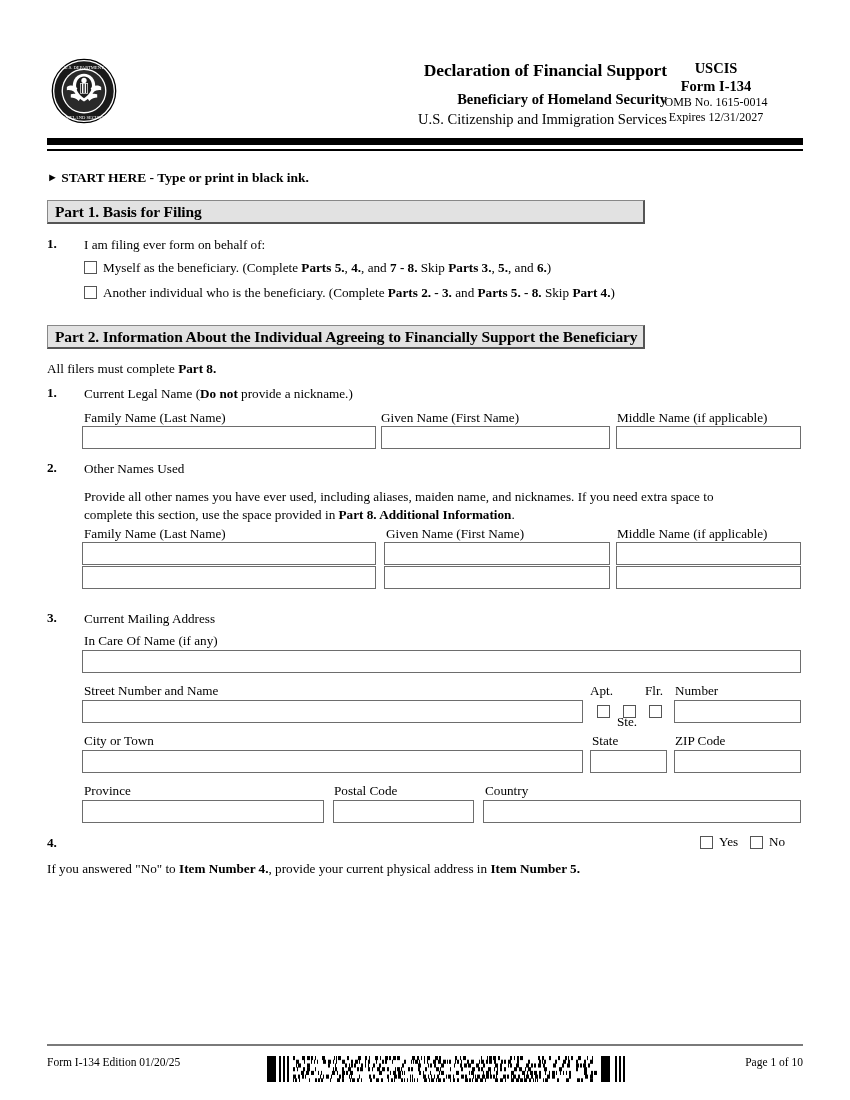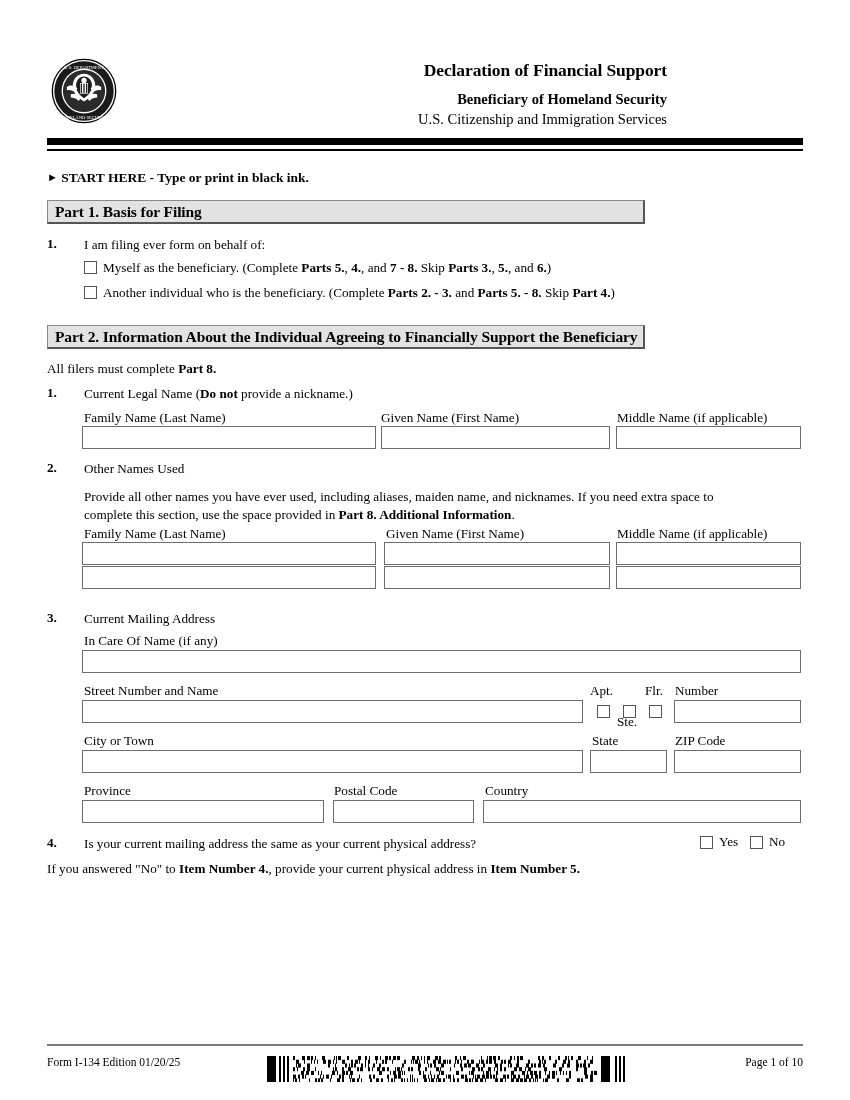--- a/index.html
+++ b/index.html
@@ -185,20 +185,26 @@
         <text x="50" y="92" font-size="7" fill="#fff" text-anchor="middle" font-family="'Liberation Serif',serif">HOMELAND SECURITY</text>
       </svg>
     </div>
 
     <div class="header-center">
       <div class="title-main">Declaration of Financial Support</div>
       <div class="title-sub1">Beneficiary of Homeland Security</div>
       <div class="title-sub2">U.S. Citizenship and Immigration Services</div>
     </div>
 
+    <div class="header-right">
+      <div class="hr-l1">USCIS</div>
+      <div class="hr-l2">Form I-134</div>
+      <div class="hr-l3">OMB No. 1615-0014</div>
+      <div class="hr-l4">Expires 12/31/2027</div>
+    </div>
   </div>
 
   <div class="thickbar"></div>
   <div class="thinrule"></div>
 
   <div class="start-here">
     <span class="arrow">►</span>
     <span>START HERE - Type or print in black ink.</span>
   </div>
 
@@ -288,21 +294,20 @@
 
   <div class="lbl" style="left:84px; top:783px;">Province</div>
   <div class="lbl" style="left:334px; top:783px;">Postal Code</div>
   <div class="lbl" style="left:485px; top:783px;">Country</div>
 
   <div class="fbox" style="left:82px; top:800px; width:242px;"></div>
   <div class="fbox" style="left:333px; top:800px; width:141px;"></div>
   <div class="fbox" style="left:483px; top:800px; width:318px;"></div>
 
   <div class="num" style="left:47px; top:835px;">4.</div>
-  <div class="txt" style="left:84px; top:835px;">Is your current mailing address the same as your current physical address?</div>
 
   <div class="cbox" style="left:700px; top:836px;"></div>
   <div class="lbl" style="left:719px; top:834px;">Yes</div>
   <div class="cbox" style="left:750px; top:836px;"></div>
   <div class="lbl" style="left:769px; top:834px;">No</div>
 
   <div class="txt" style="left:47px; top:860px;">
     <span>If you answered "No" to </span><b>Item Number 4.</b><span>, provide your current physical address in </span><b>Item Number 5.</b><span></span>
   </div>
 

